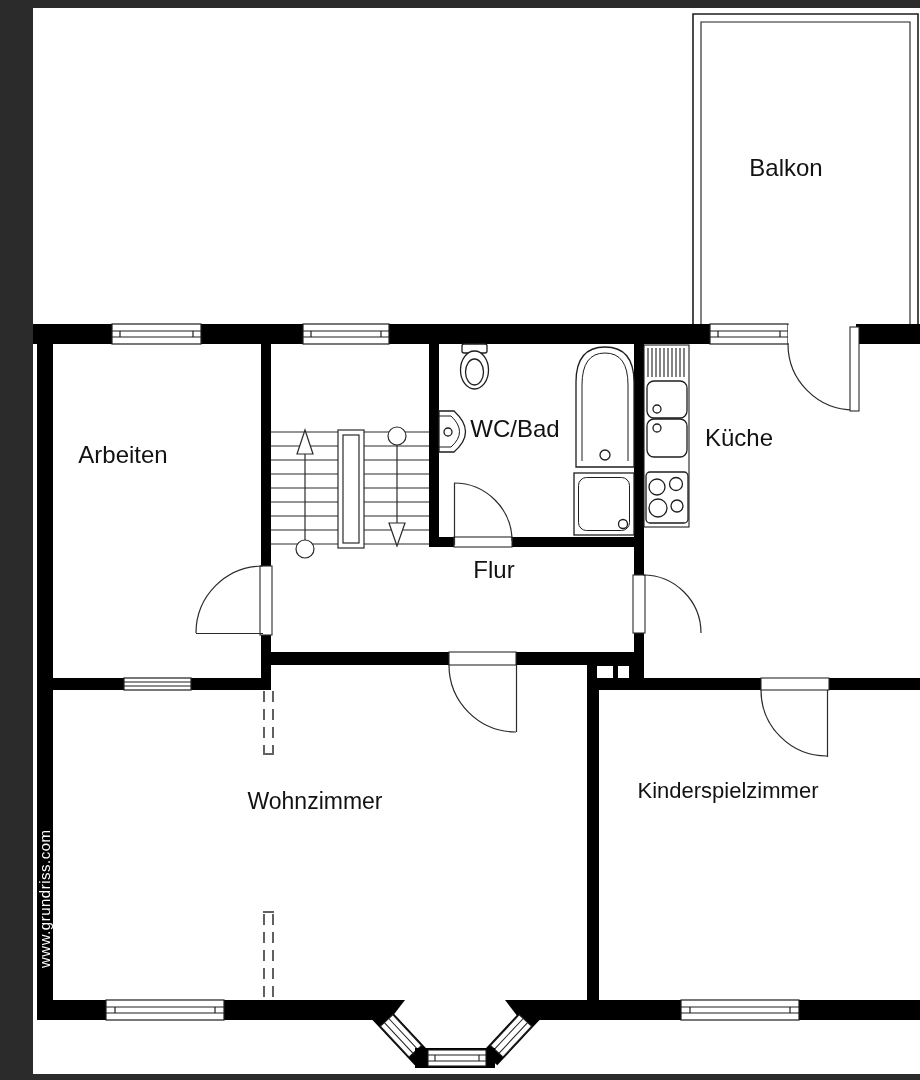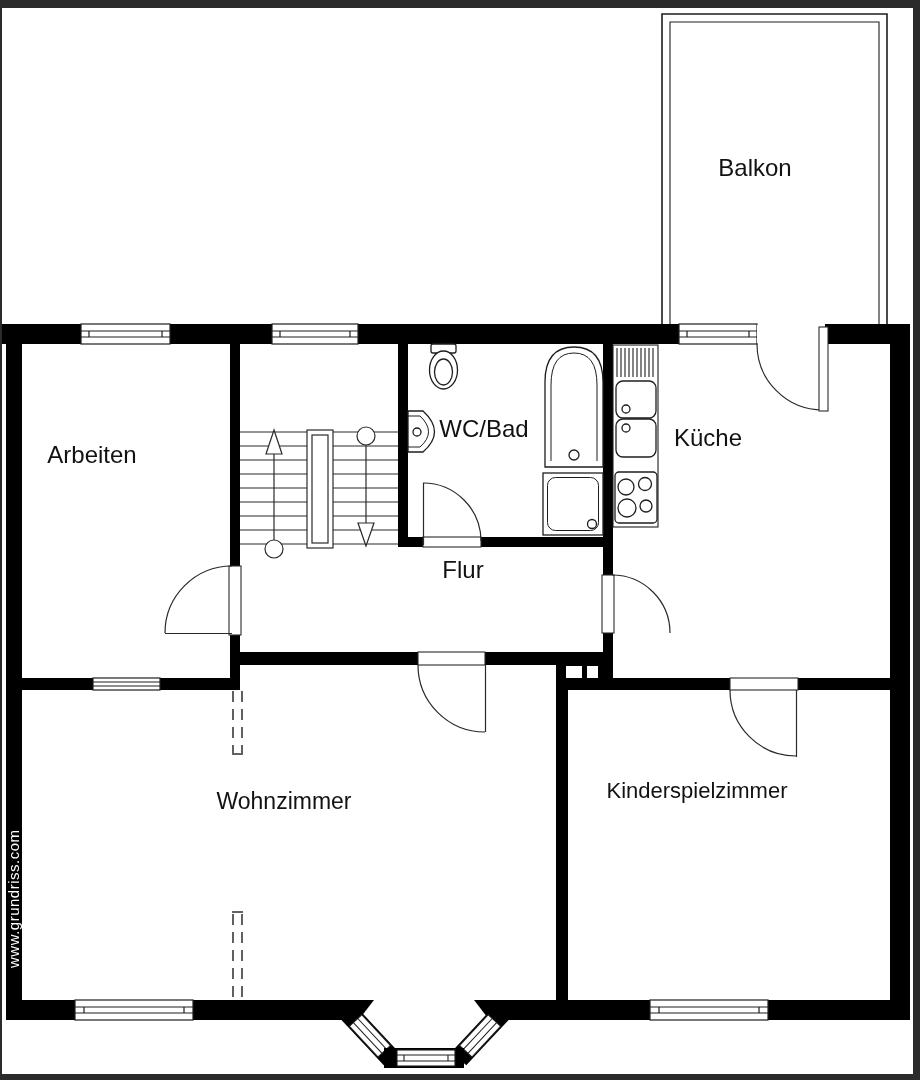--- a/index.html
+++ b/index.html
@@ -1,18 +1,18 @@
 <!DOCTYPE html>
 <html><head>
 <meta charset="utf-8">
 <style>
   html,body{margin:0;padding:0;}
   body{background:#2b2b2b;width:920px;height:1080px;overflow:hidden;
        font-family:"Liberation Sans",sans-serif;}
-  #stage{position:relative;width:772px;height:1080px;}
+  #stage{position:relative;width:772px;height:1080px;padding-left:31px;}
   svg{display:block;}
   text.room-label{font-family:"Liberation Sans",sans-serif;fill:#121212;}
   text.watermark{font-family:"Liberation Sans",sans-serif;letter-spacing:.5px;}
 </style>
 </head>
 <body>
 
 <div id="stage">
 <svg width="920" height="1080" viewBox="0 0 920 1080">
 

